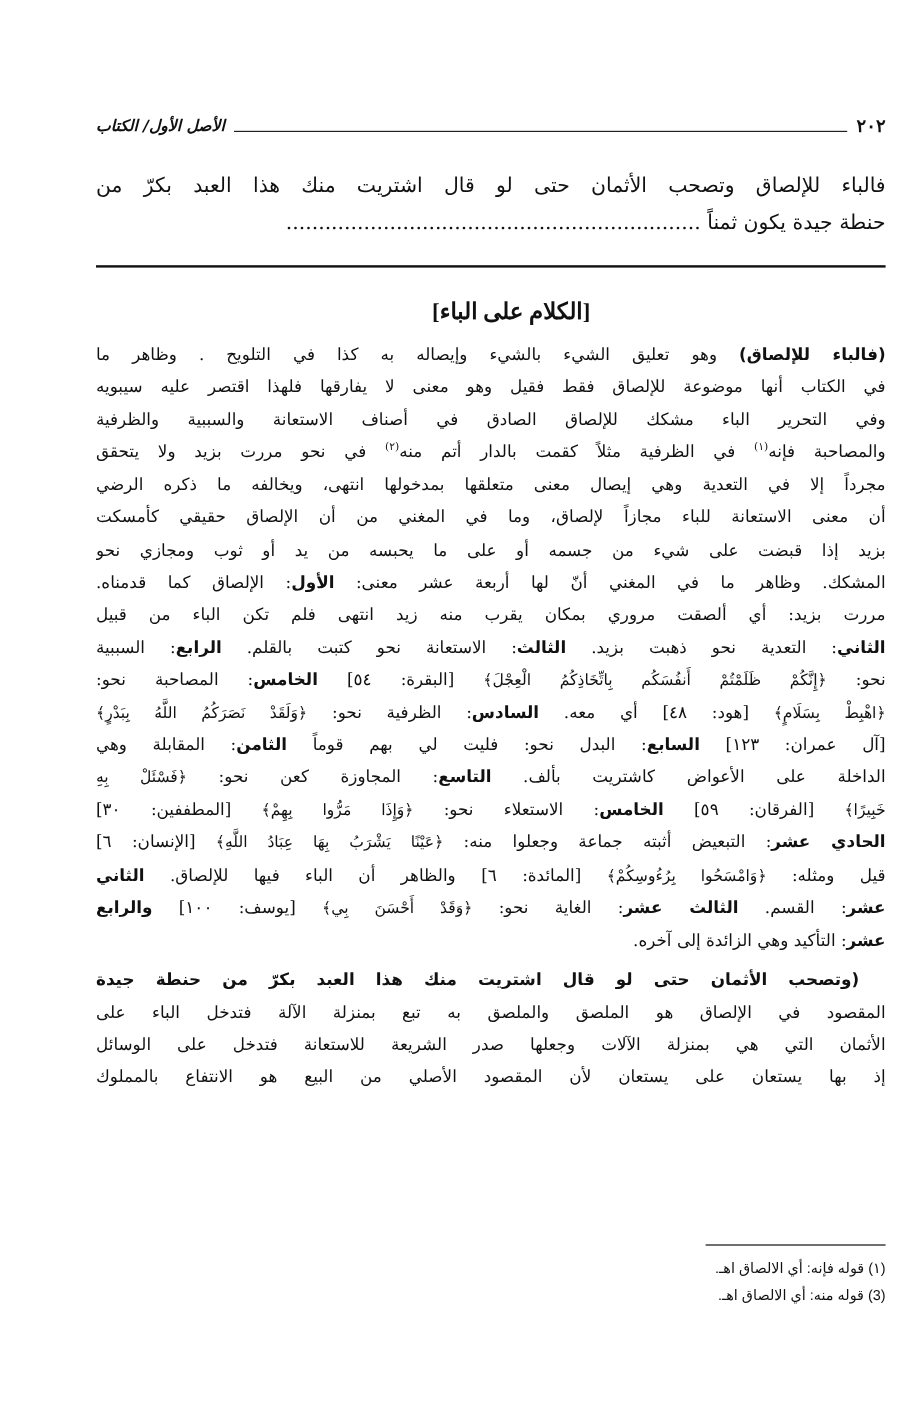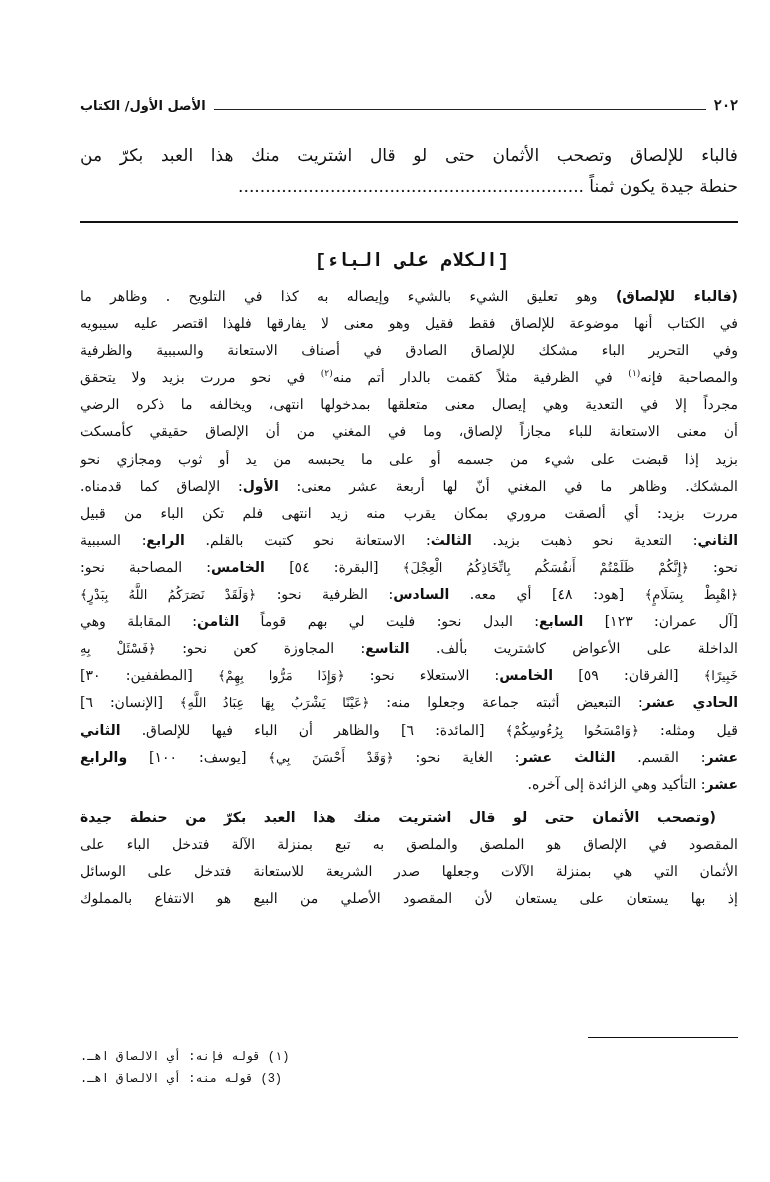--- a/index.html
+++ b/index.html
@@ -8,43 +8,43 @@
     font-family: "DejaVu Serif", "Liberation Serif", serif;
     color: #111111;
   }
   .page { position: absolute; left: 80px; top: 0; width: 658px; }
   .running-head {
     position: absolute; top: 92px; left: 0; width: 658px; height: 26px;
     display: flex; align-items: center; direction: rtl;
   }
   .running-head .page-num { font-family: Liberation Serif, serif; font-weight: bold; font-size: 15px; margin-left: 8px; }
   .running-head .rule { flex: 1; height: 0; border-top: 1.5px solid #222; margin-top: 8px; }
-  .running-head .title { font-family: "DejaVu Sans", sans-serif; font-weight: bold; font-size: 13px; margin-right: 8px; }
+  .running-head .title { font-family: "DejaVu Sans", sans-serif; font-weight: bold; font-size: 13px; margin-right: 8px; font-style: italic; }
 
   .matn { position: absolute; top: 140px; left: 0; width: 658px; font-size: 17px; line-height: 31px; text-align: justify; text-align-last: right; }
   .matn .line { display: block; white-space: nowrap; overflow: hidden; text-align: justify; text-align-last: justify; }
   .matn .line.last { text-align-last: right; }
   .matn-rule { position: absolute; top: 221px; left: 0; width: 658px; border-top: 2px solid #111; }
 
   .section-title {
-    position: absolute; top: 248px; left: 3px; width: 658px; text-align: center;
-    font-family: Liberation Mono, monospace; font-weight: bold; font-size: 19px;
+    position: absolute; top: 248px; left: 17px; width: 658px; text-align: center;
+    font-family: Liberation Serif, serif; font-weight: bold; font-size: 19px;
   }
   .sharh { position: absolute; top: 283px; left: 0; width: 658px; font-size: 14px; line-height: 27.1px; }
   .sharh .line { display: block; white-space: nowrap; overflow: hidden; text-align: justify; text-align-last: justify; height: 27.1px; }
   .sharh .line.last { text-align-last: right; }
   .sharh .line.indent { padding-right: 22px; }
   .sharh .gap { height: 6px; }
   b, .bold { font-family: "DejaVu Sans", sans-serif; font-weight: bold; }
   .aya { font-family: "DejaVu Serif", serif; font-size: 13px; }
   sup { font-size: 9px; line-height: 0; }
 
   .fn-rule { position: absolute; top: 1037px; right: 0; width: 150px; border-top: 1.5px solid #111; }
   .footnotes { position: absolute; top: 1046px; right: 0; width: 658px; font-size: 12px; line-height: 22px; }
-  .footnotes .fn { display: block; text-align: left; font-family: Liberation Mono, monospace; }
+  .footnotes .fn { display: block; text-align: right; font-family: Liberation Sans, sans-serif; }
 </style>
 </head>
 <body>
 
 <div class="page">
 
   <div class="running-head">
     <span class="page-num">٢٠٢</span>
     <span class="rule"></span>
     <span class="title">الأصل الأول/ الكتاب</span>

